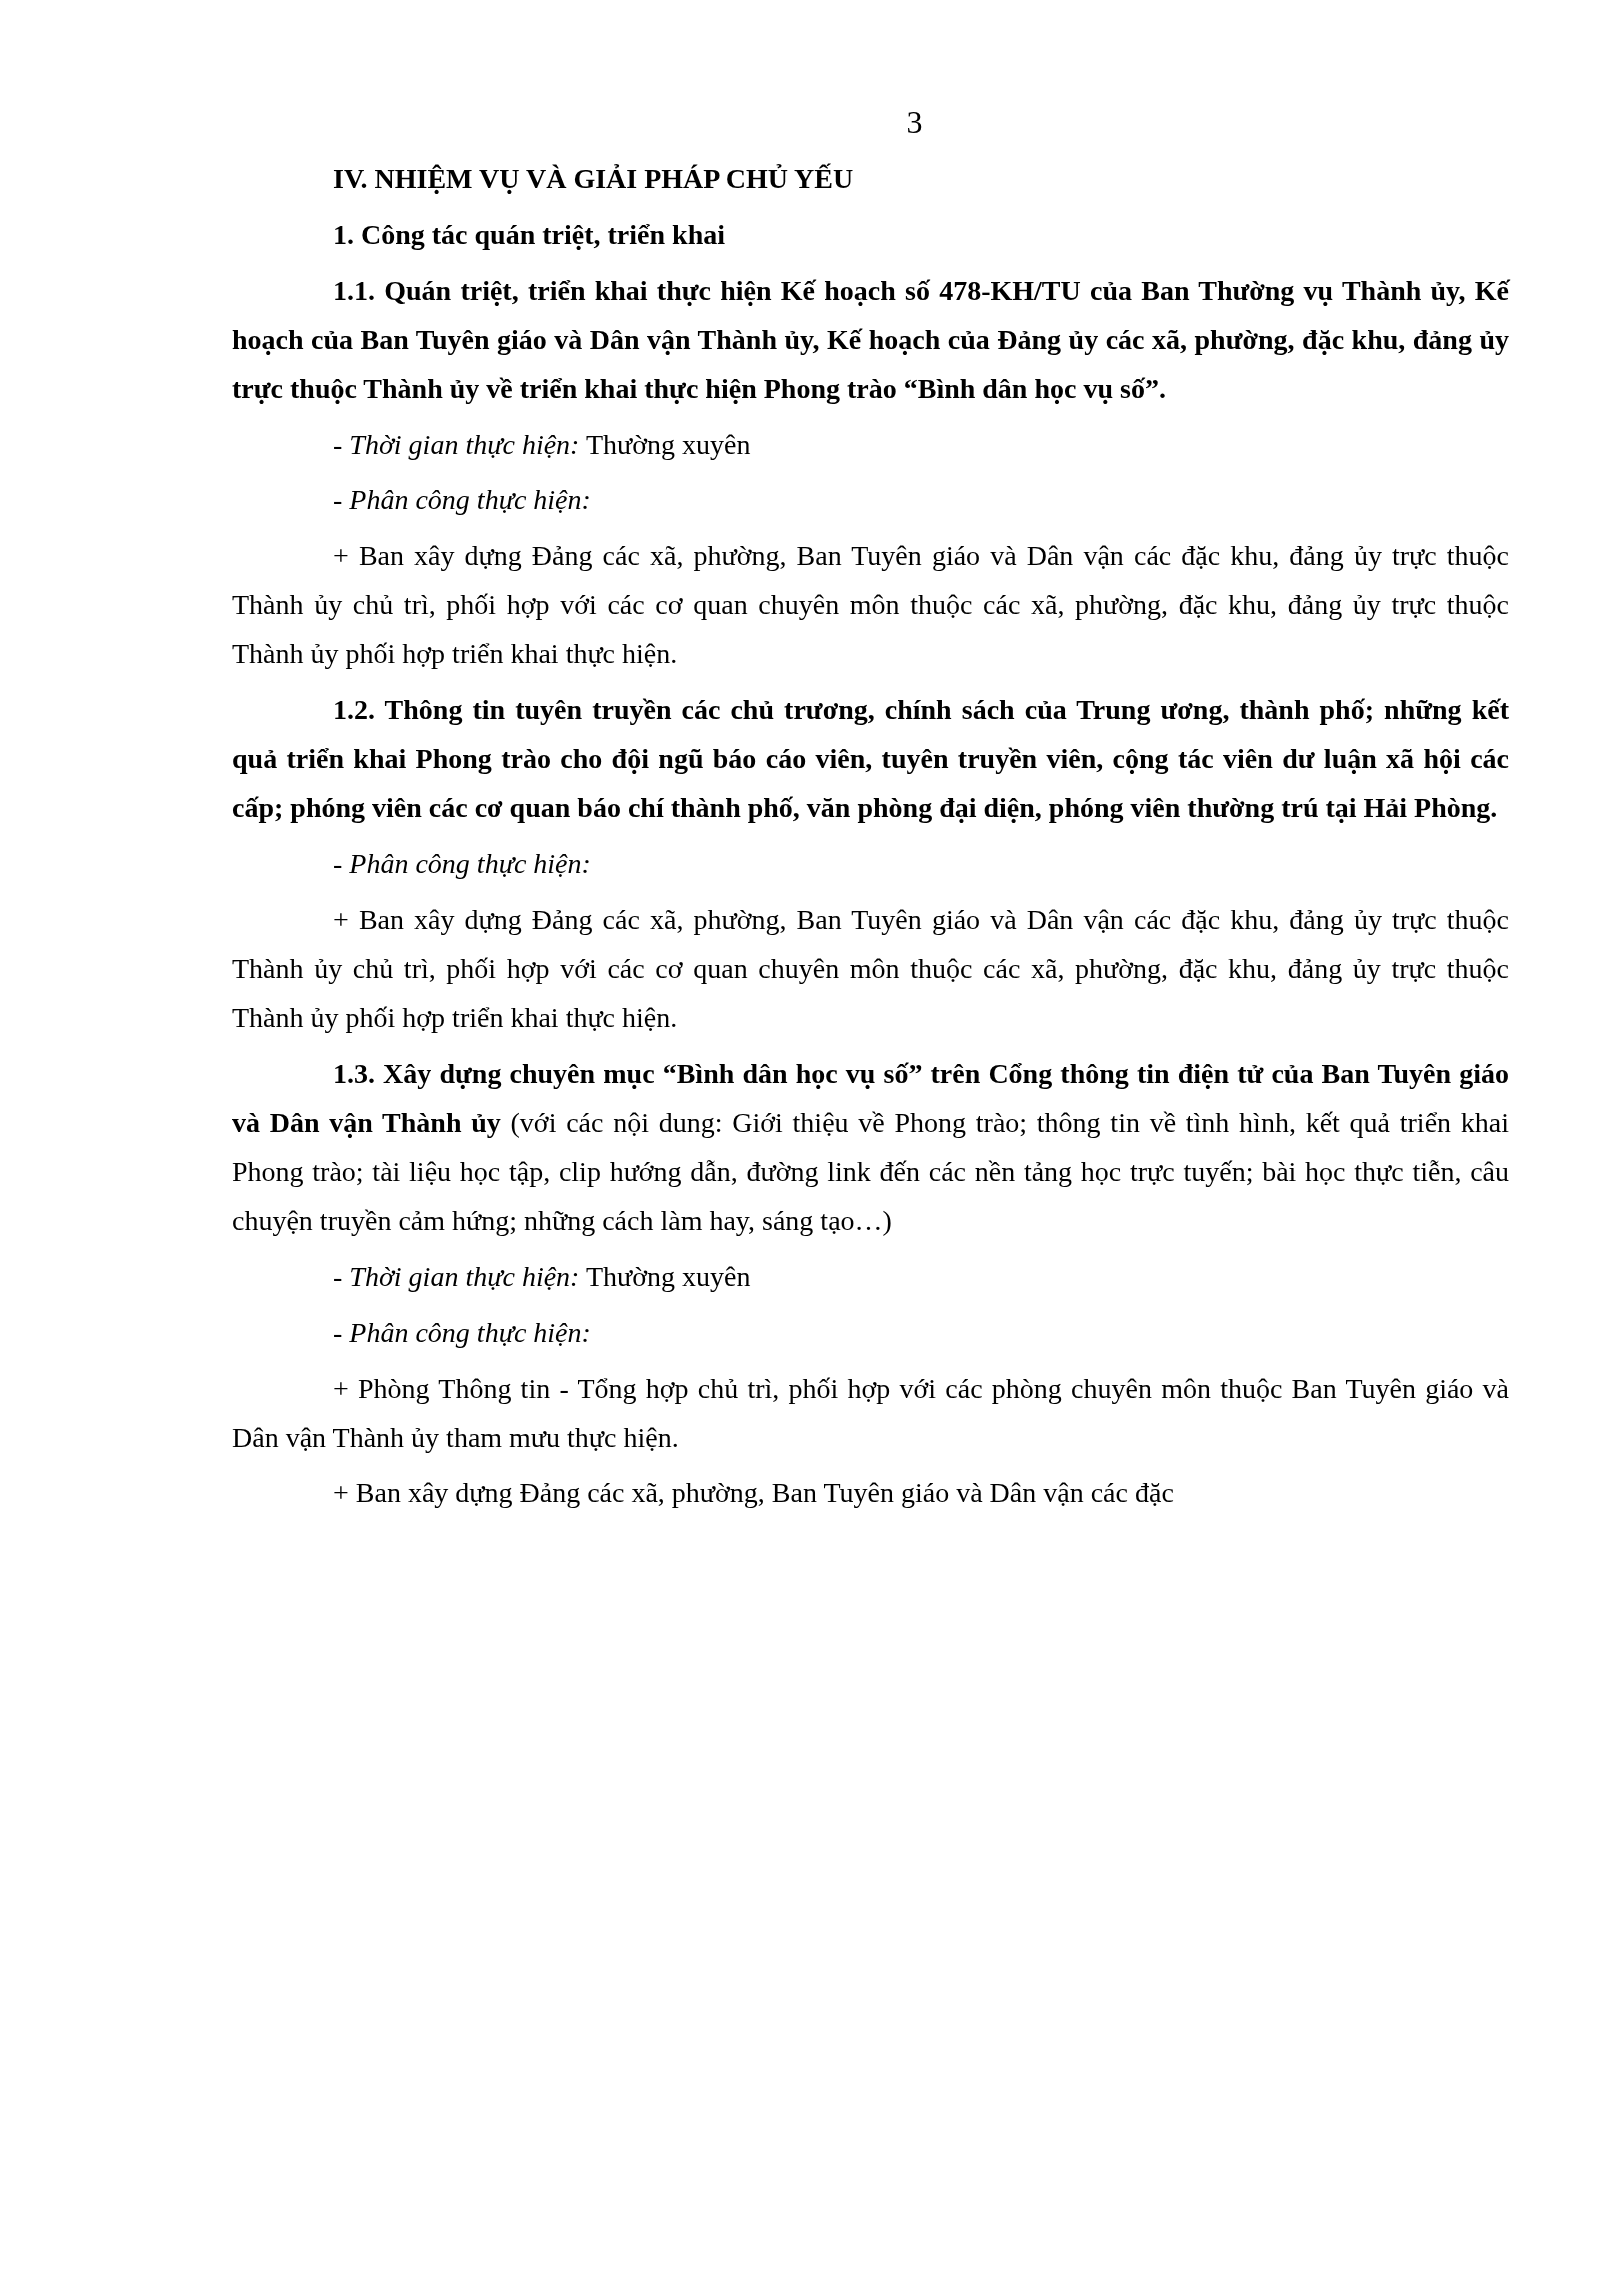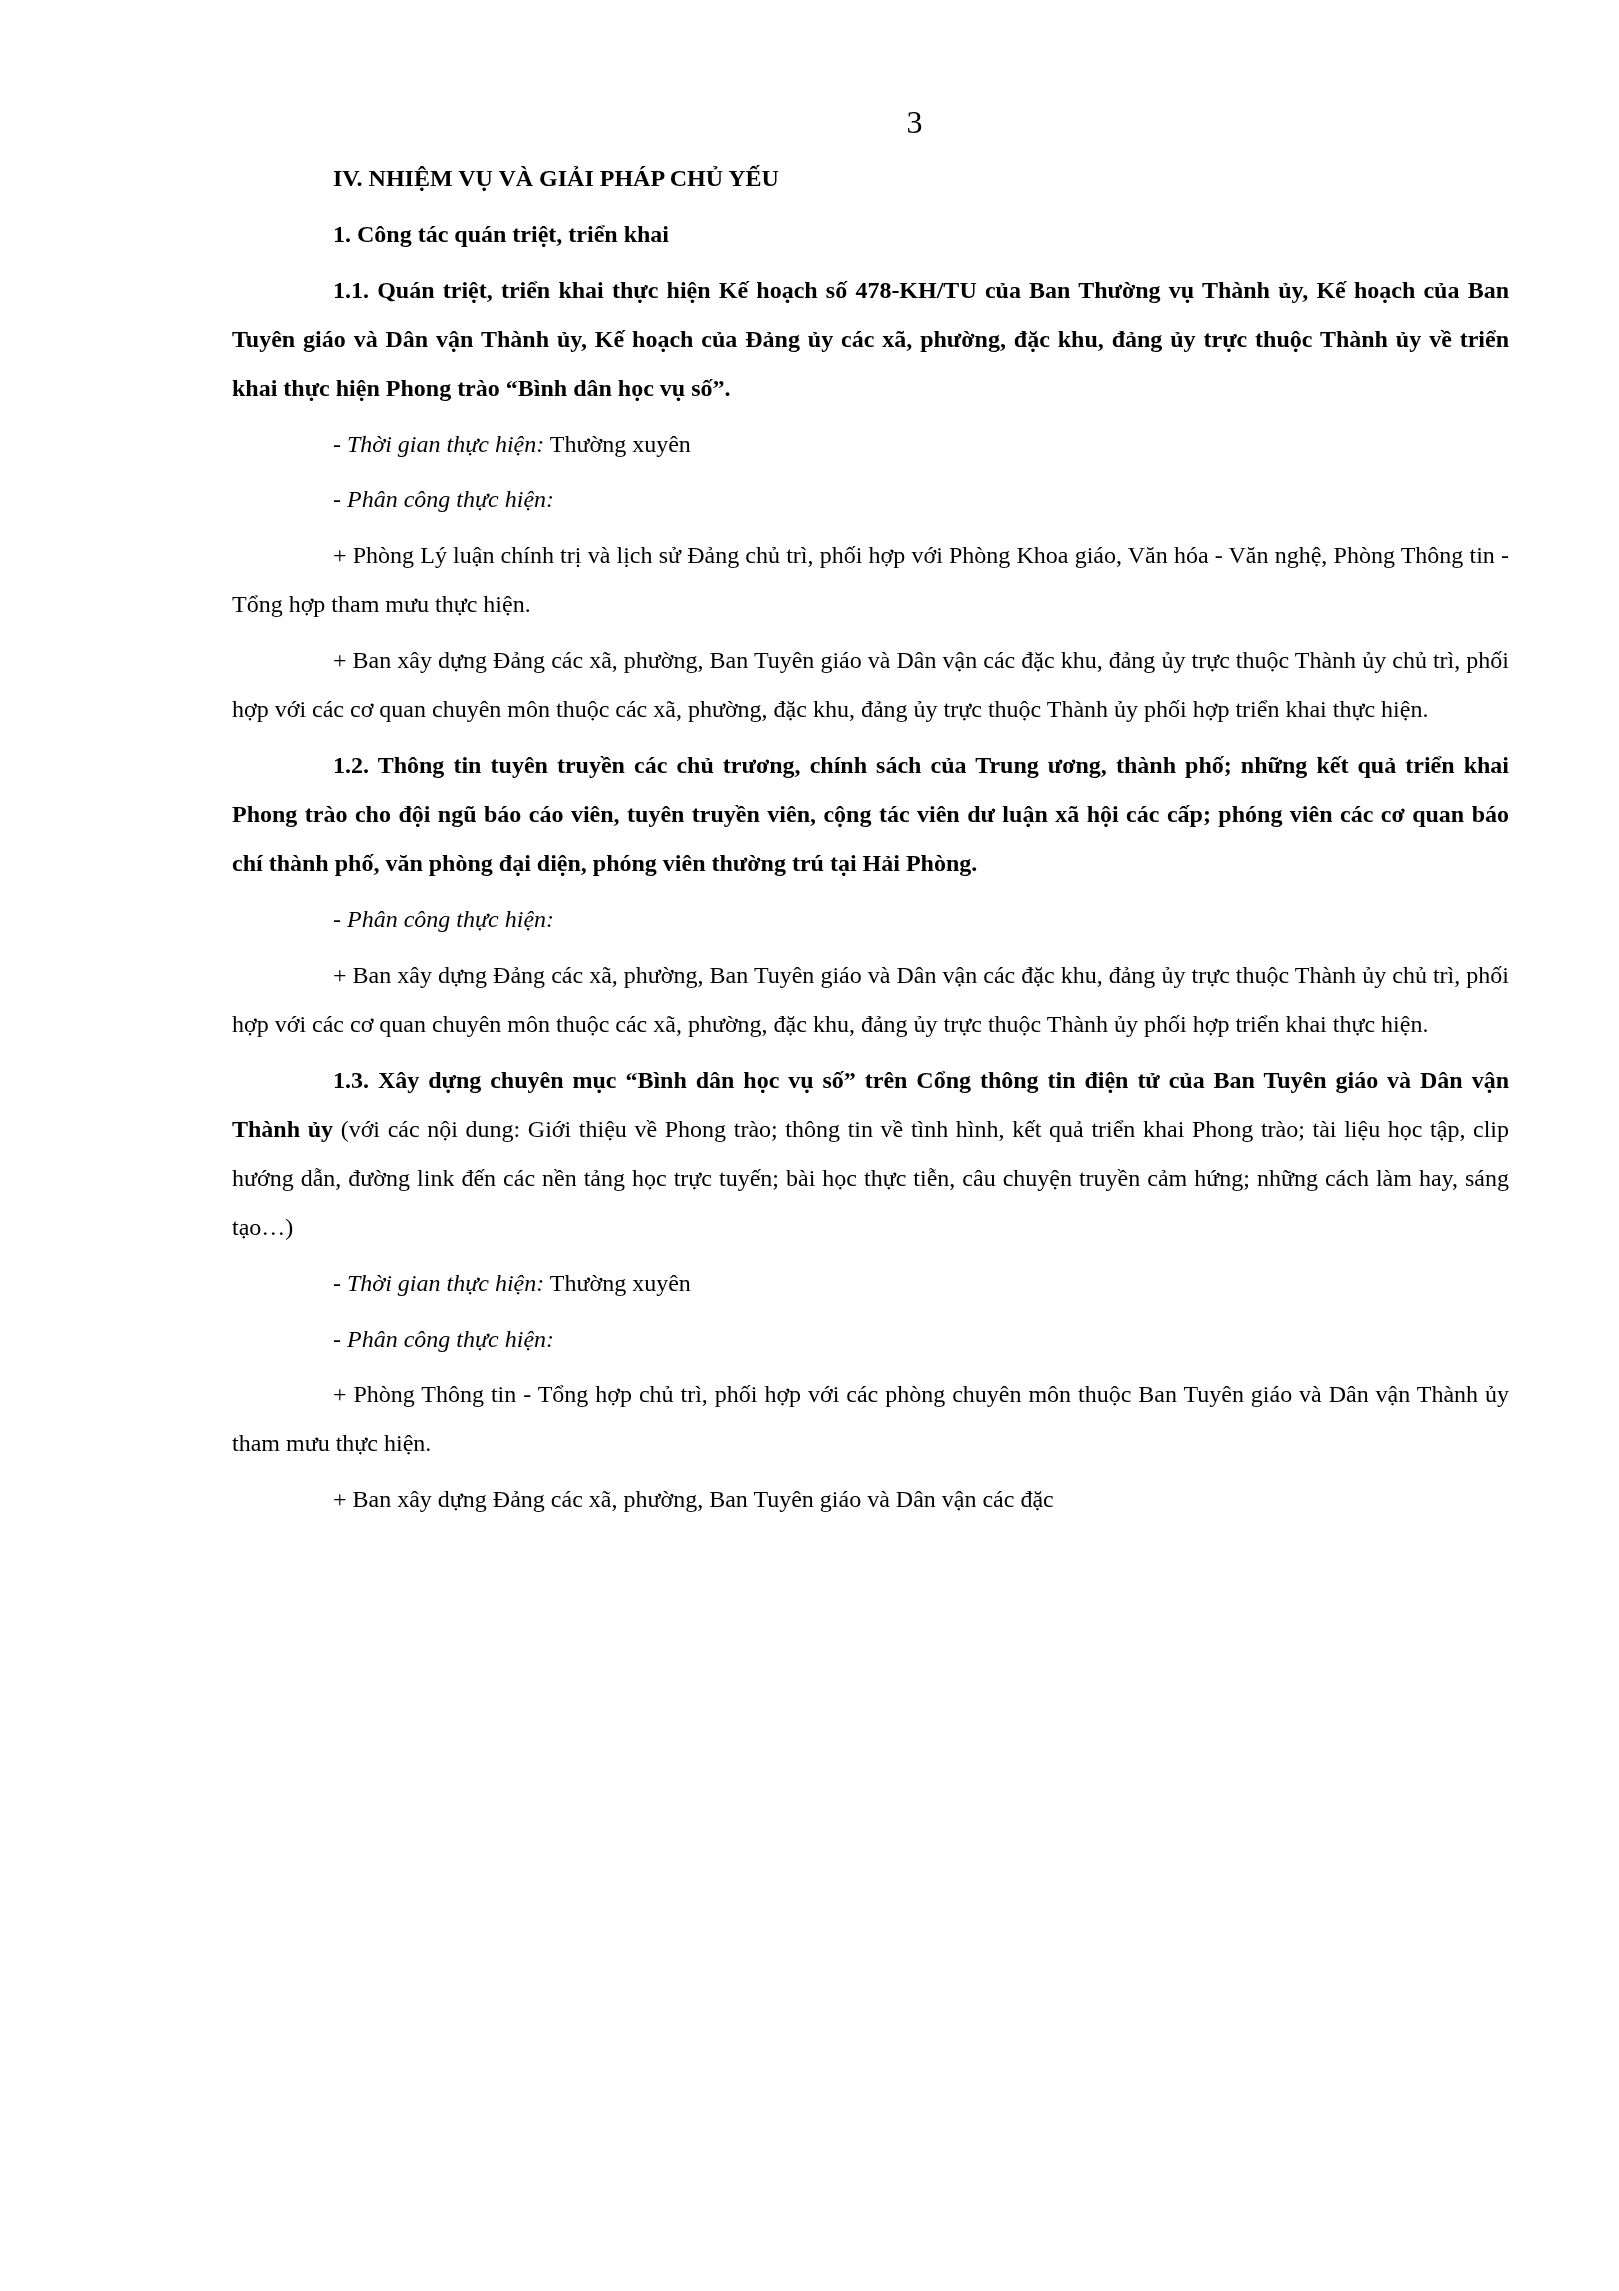--- a/index.html
+++ b/index.html
@@ -24,21 +24,21 @@
   }
   .page-number {
     font-size: 32px;
     line-height: 49px;
     text-align: center;
     margin: 0 0 6.9px 0;
     padding-left: 88px; 
   }
   p.line {
     margin: 0 0 6.9px 0;
-    font-size: 24px;
+    font-size: 28px;
     line-height: 49px;
     text-align: justify;
     text-indent: 101px;
   }
   p.heading {
     text-align: left;
     font-weight: bold;
   }
   .bi { font-weight: bold; }
   .it { font-style: italic; }
@@ -50,21 +50,20 @@
   <div class="content">
 
     <div class="page-number">3</div>
 
     <p class="line heading">IV. NHIỆM VỤ VÀ GIẢI PHÁP CHỦ YẾU</p>
     <p class="line heading">1. Công tác quán triệt, triển khai</p>
 
     <p class="line bi">1.1. Quán triệt, triển khai thực hiện Kế hoạch số 478-KH/TU của Ban Thường vụ Thành ủy, Kế hoạch của Ban Tuyên giáo và Dân vận Thành ủy, Kế hoạch của Đảng ủy các xã, phường, đặc khu, đảng ủy trực thuộc Thành ủy về triển khai thực hiện Phong trào “Bình dân học vụ số”.</p>
     <p class="line"><span class="it">- Thời gian thực hiện:</span><span> Thường xuyên</span></p>
     <p class="line it">- Phân công thực hiện:</p>
-    <p class="line">+ Phòng Lý luận chính trị và lịch sử Đảng chủ trì, phối hợp với Phòng Khoa giáo, Văn hóa - Văn nghệ, Phòng Thông tin - Tổng hợp tham mưu thực hiện.</p>
     <p class="line">+ Ban xây dựng Đảng các xã, phường, Ban Tuyên giáo và Dân vận các đặc khu, đảng ủy trực thuộc Thành ủy chủ trì, phối hợp với các cơ quan chuyên môn thuộc các xã, phường, đặc khu, đảng ủy trực thuộc Thành ủy phối hợp triển khai thực hiện.</p>
 
     <p class="line bi">1.2. Thông tin tuyên truyền các chủ trương, chính sách của Trung ương, thành phố; những kết quả triển khai Phong trào cho đội ngũ báo cáo viên, tuyên truyền viên, cộng tác viên dư luận xã hội các cấp; phóng viên các cơ quan báo chí thành phố, văn phòng đại diện, phóng viên thường trú tại Hải Phòng.</p>
     <p class="line it">- Phân công thực hiện:</p>
     <p class="line">+ Ban xây dựng Đảng các xã, phường, Ban Tuyên giáo và Dân vận các đặc khu, đảng ủy trực thuộc Thành ủy chủ trì, phối hợp với các cơ quan chuyên môn thuộc các xã, phường, đặc khu, đảng ủy trực thuộc Thành ủy phối hợp triển khai thực hiện.</p>
 
     <p class="line"><span class="bi">1.3. Xây dựng chuyên mục “Bình dân học vụ số” trên Cổng thông tin điện tử của Ban Tuyên giáo và Dân vận Thành ủy </span><span>(với các nội dung: Giới thiệu về Phong trào; thông tin về tình hình, kết quả triển khai Phong trào; tài liệu học tập, clip hướng dẫn, đường link đến các nền tảng học trực tuyến; bài học thực tiễn, câu chuyện truyền cảm hứng; những cách làm hay, sáng tạo…)</span></p>
     <p class="line"><span class="it">- Thời gian thực hiện:</span><span> Thường xuyên</span></p>
     <p class="line it">- Phân công thực hiện:</p>
     <p class="line">+ Phòng Thông tin - Tổng hợp chủ trì, phối hợp với các phòng chuyên môn thuộc Ban Tuyên giáo và Dân vận Thành ủy tham mưu thực hiện.</p>

